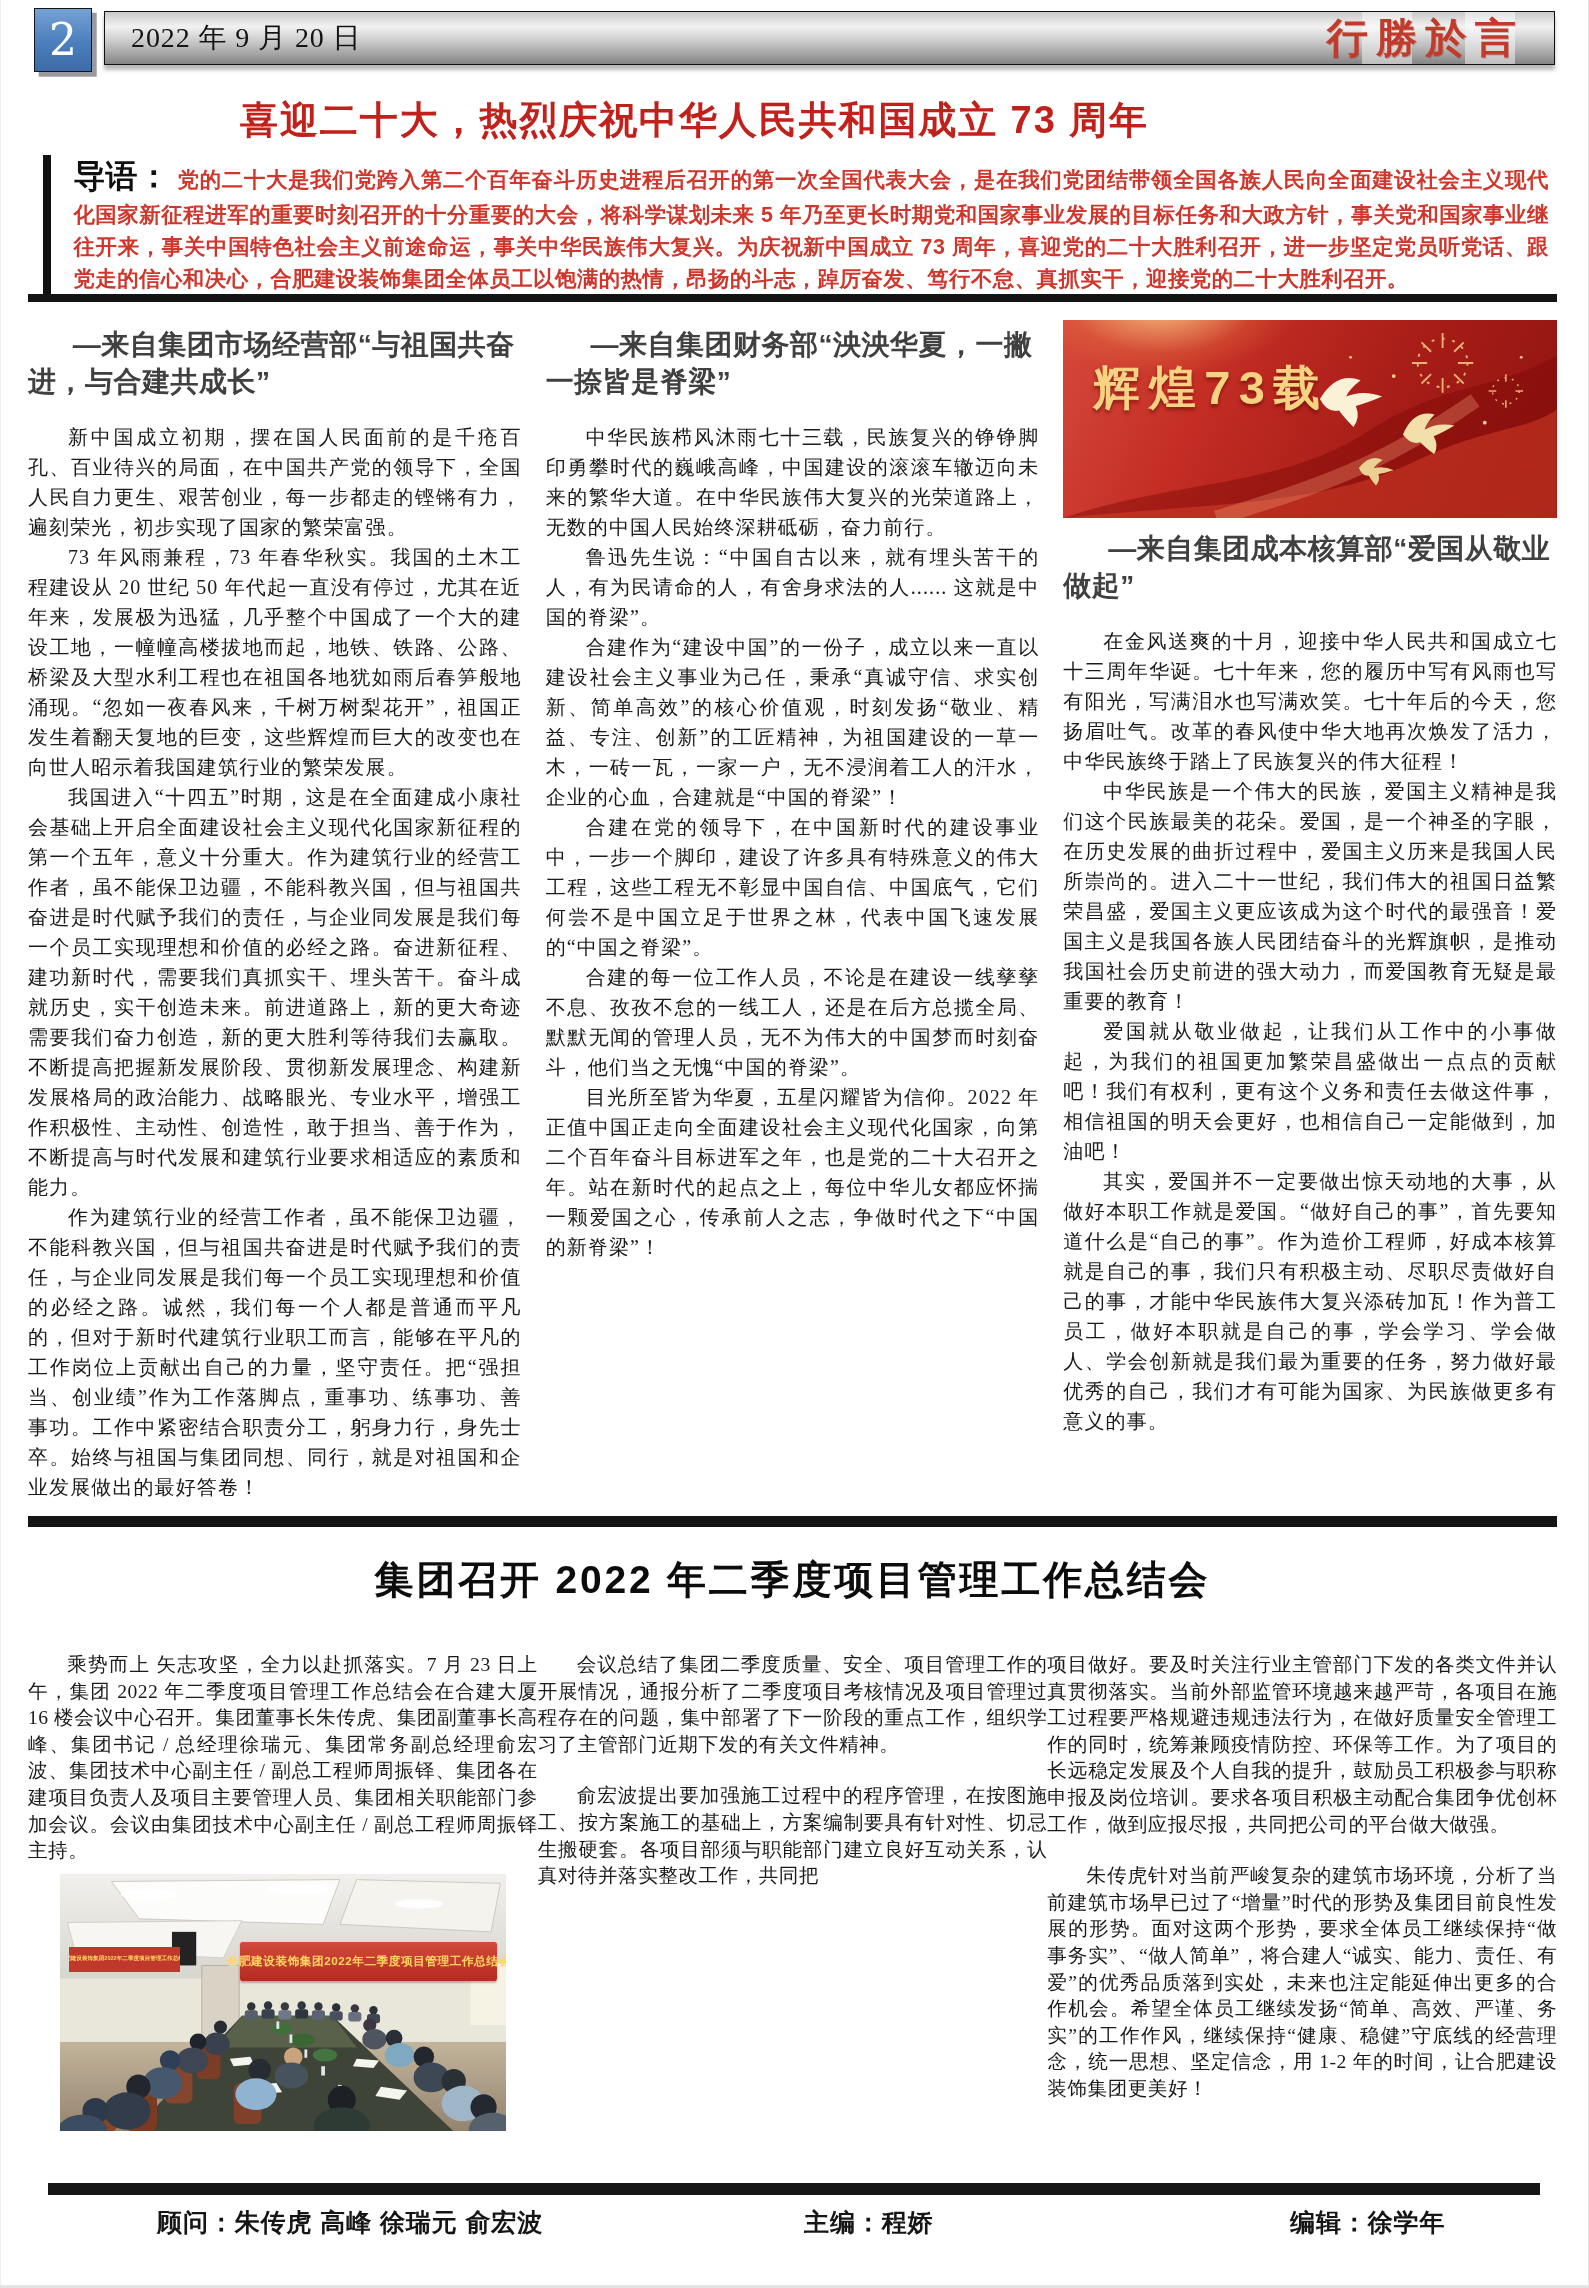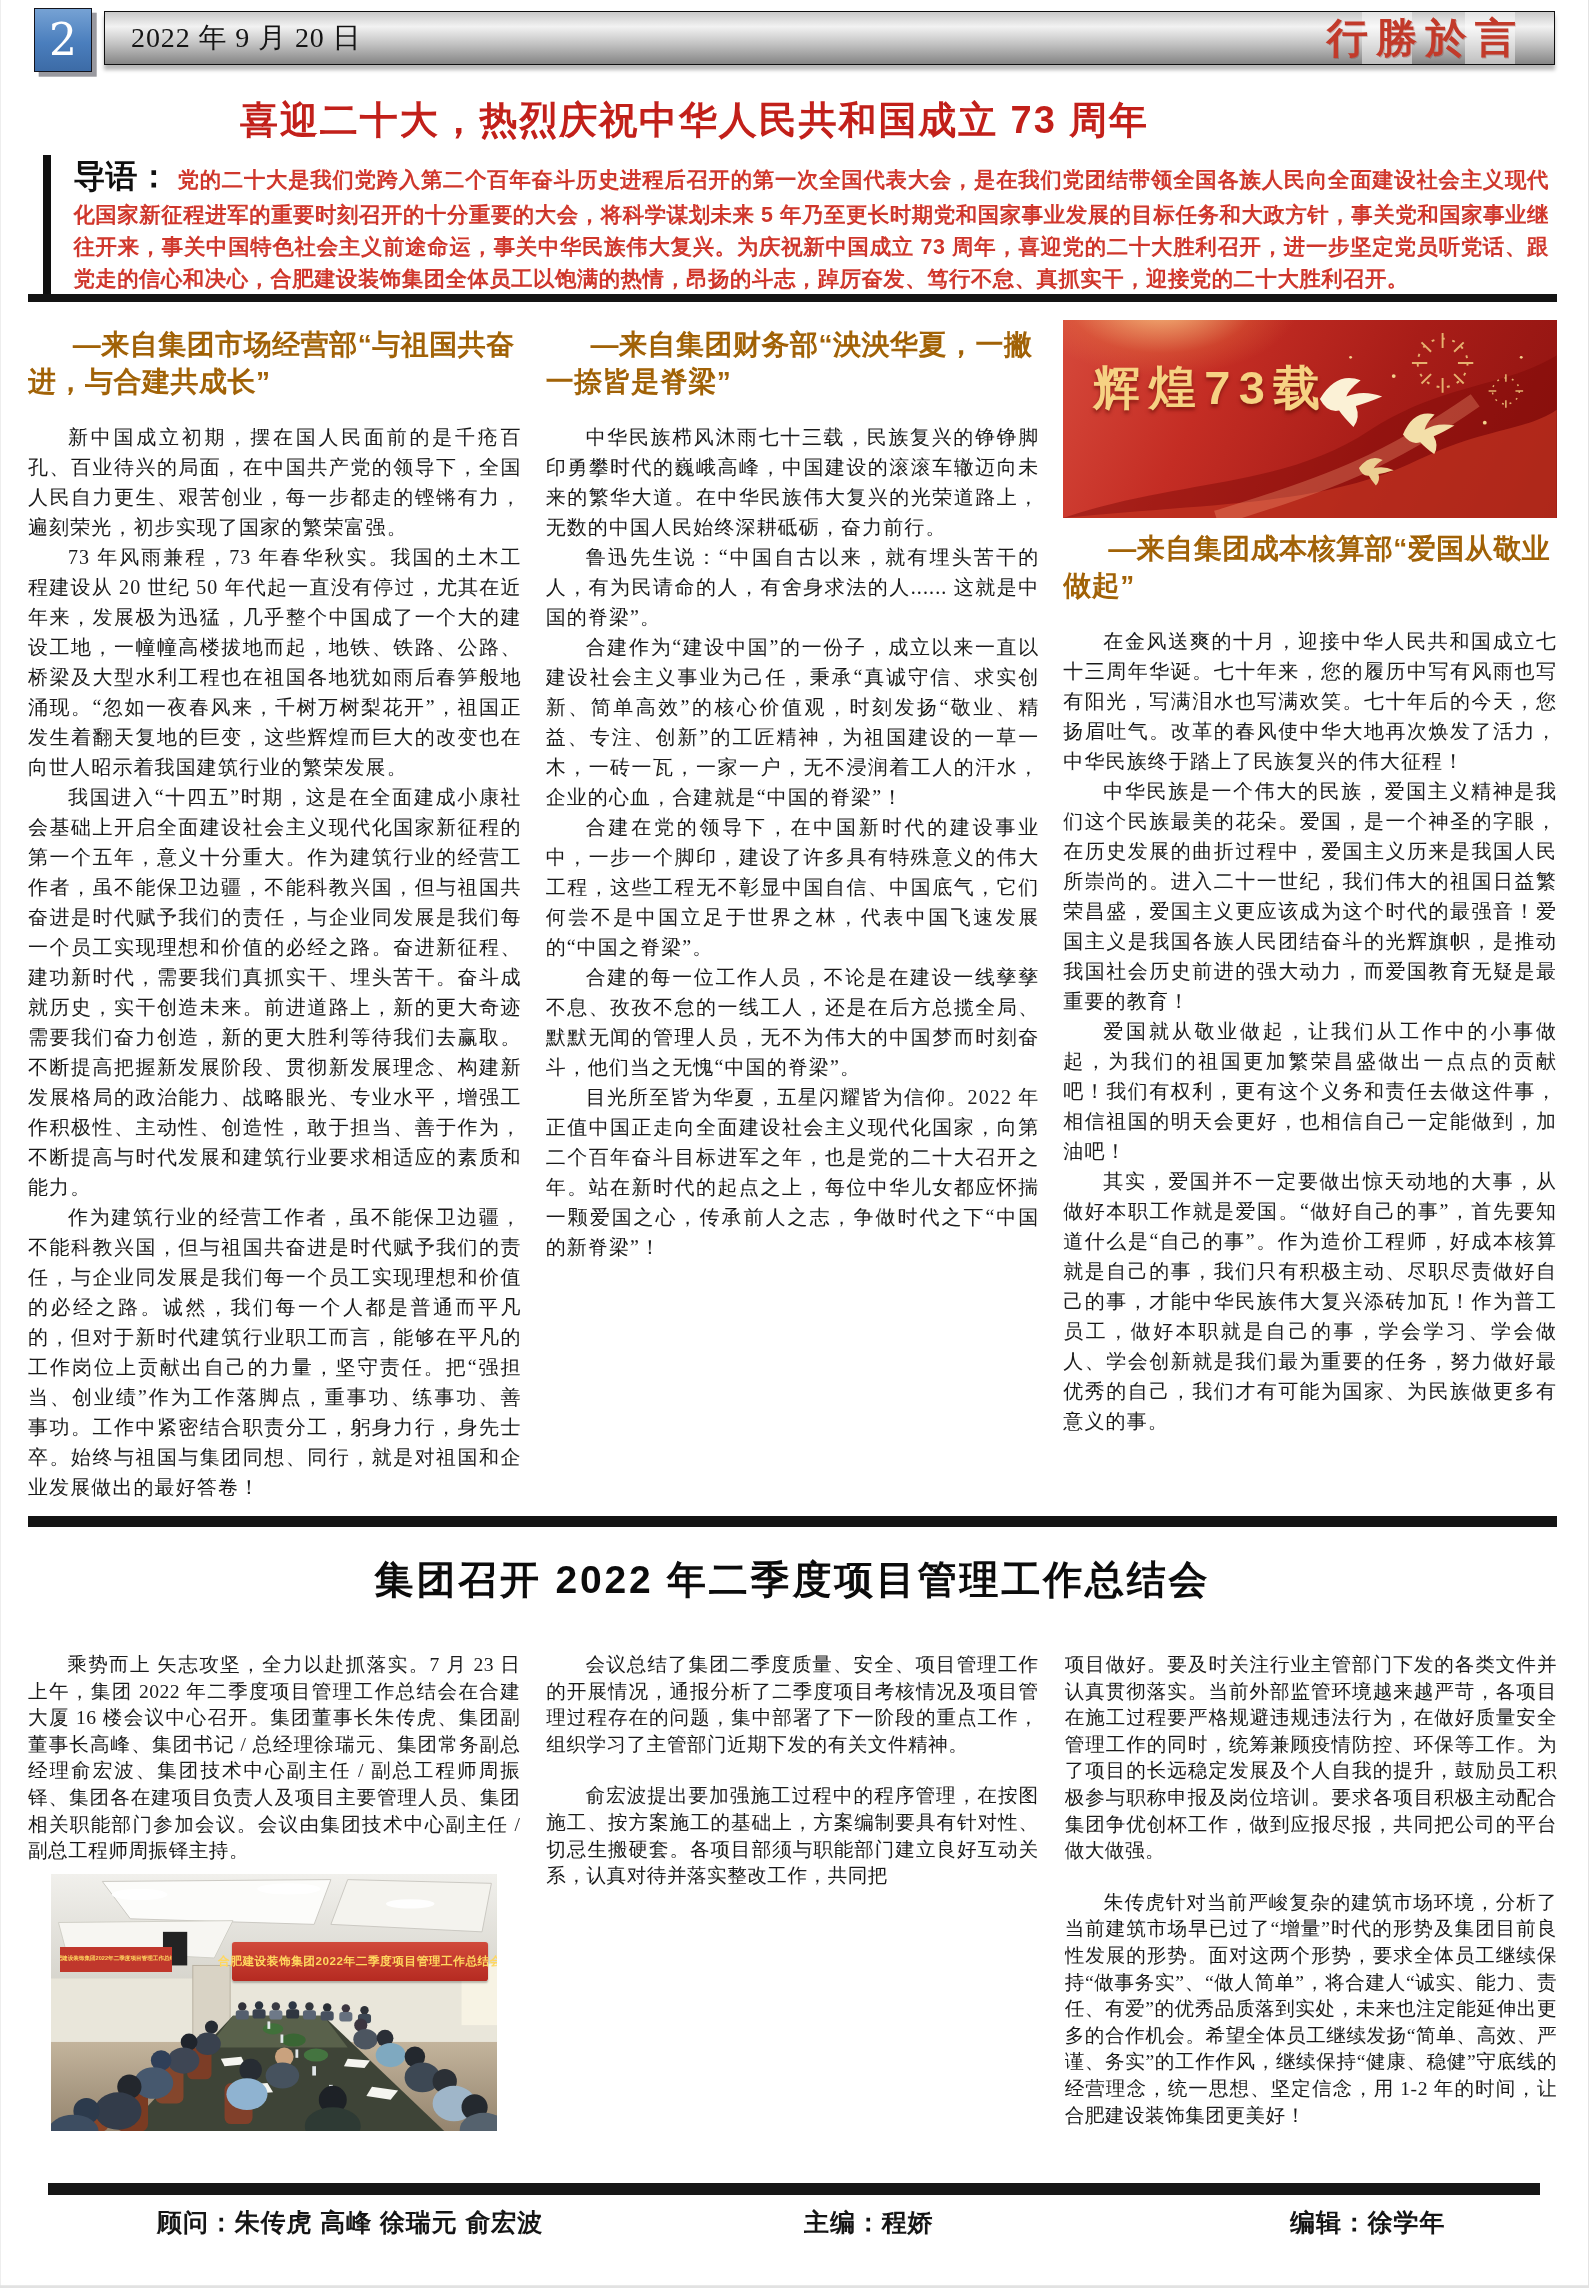--- a/index.html
+++ b/index.html
@@ -52,21 +52,21 @@
     font-size:21.4px; color:#d0372c; line-height:32px; letter-spacing:0.5px;
   }
   .divider { position:absolute; left:28px; width:1529px; background:#141414; }
   .divider-1 { top:294px; height:7.5px; }
   .divider-2 { top:1516px; height:11.2px; }
   
   .columns { position:absolute; top:314px; left:28px; width:1529px; height:1199px; display:flex; gap:24px; }
   .col { flex:1; overflow:hidden; }
   .article-title {
     font-family:"Liberation Sans","DejaVu Sans",sans-serif; font-weight:700;
-    font-size:28px; line-height:37px; color:#a16207; text-indent:1.6em;
+    font-size:28px; line-height:37px; color:#404040; text-indent:1.6em;
     margin:12px 0 22.4px 0; letter-spacing:0.5px;
   }
   .col p {
     font-size:20px; line-height:30px; text-align:justify; text-indent:2em;
     margin:0; letter-spacing:1.1px; word-break:break-all;
   }
   
   .promo {
     position:relative; height:198px; margin:5.6px 0 11.2px 0; overflow:hidden;
     background:
@@ -79,21 +79,21 @@
     color:#f6d283; font-family:"Liberation Sans","DejaVu Sans",sans-serif;
     font-weight:700; font-size:47px; letter-spacing:8.4px; line-height:62px;
     text-shadow:0 2.8px 3.7px rgba(90,10,0,.55); white-space:nowrap;
   }
   
   .bottom-headline {
     position:absolute; top:1553px; left:28px; width:1529px; text-align:center;
     font-family:"Liberation Sans","DejaVu Sans",sans-serif; font-weight:700;
     font-size:39px; color:#0c0c0c; letter-spacing:2.8px; white-space:nowrap;
   }
-  .bottom-columns { position:absolute; top:1652px; left:28px; width:1529px; height:530px; display:flex; gap:26px; }
+  .bottom-columns { position:absolute; top:1652px; left:28px; width:1529px; height:530px; display:flex; }
   .bcol { flex:1; overflow:hidden; }
   .bcol p {
     font-size:19.6px; line-height:26.6px; text-align:justify; text-indent:2em;
     margin:0 0 25px 0; letter-spacing:0.5px; word-break:break-all;
   }
   .bcol p.no-indent { text-indent:0; }
   .bcol p.tight { margin-bottom:9.3px; }
   
   .photo { position:relative; width:446px; height:257px; margin:3.7px auto 0 auto; overflow:hidden; background:#84cc16; }
   .photo svg { position:absolute; inset:0; }

